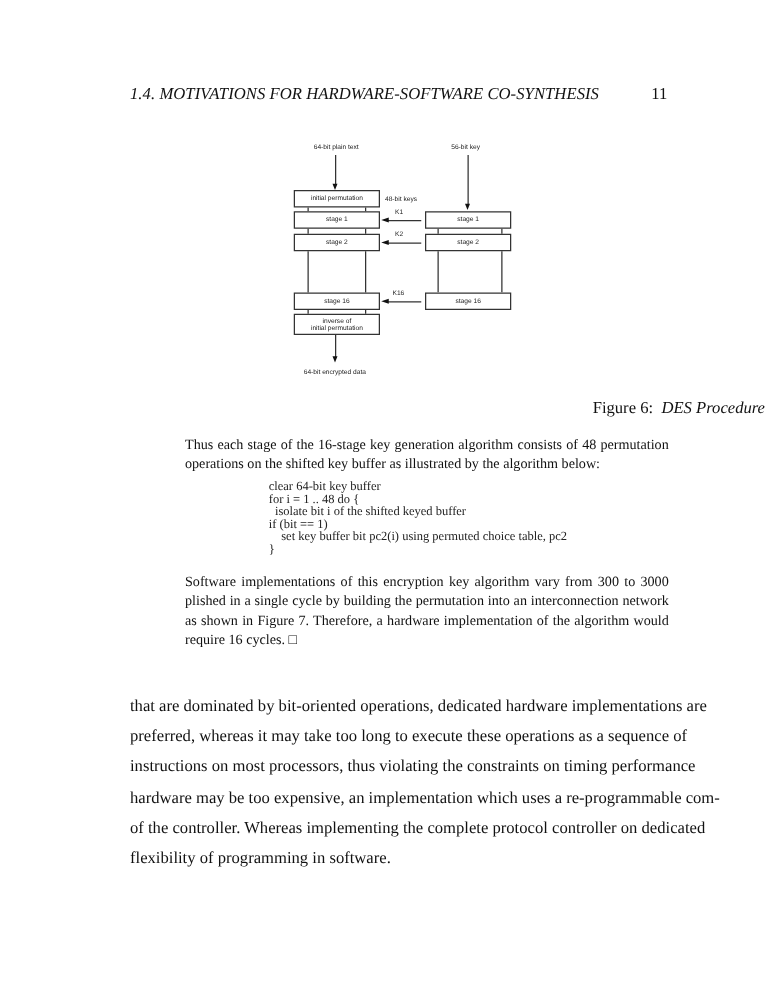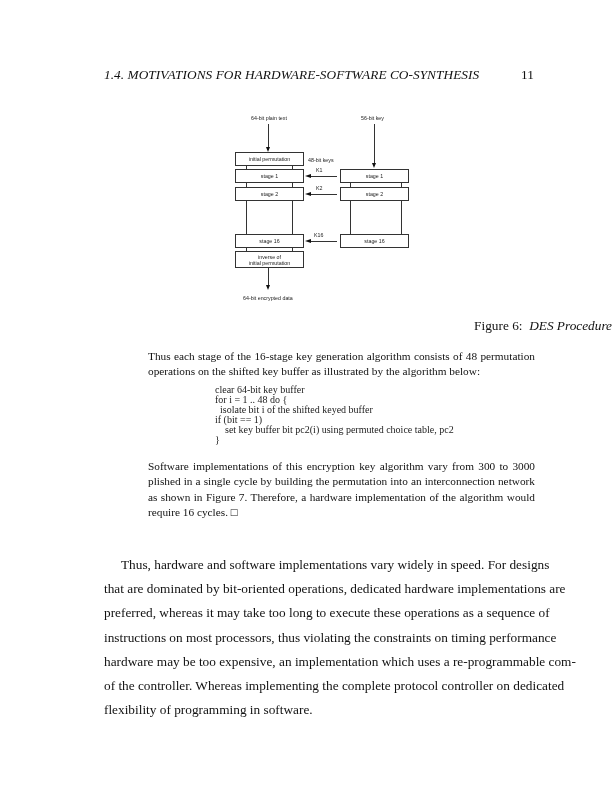--- a/index.html
+++ b/index.html
@@ -102,20 +102,19 @@
 <span>}</span></div>
 
 <div class="abs para-ind" style="top:459px;">
   <span class="ln">Software implementations of this encryption key algorithm vary from 300 to 3000</span>
   <span class="ln">plished in a single cycle by building the permutation into an interconnection network</span>
   <span class="ln">as shown in Figure 7. Therefore, a hardware implementation of the algorithm would</span>
   <span class="ln last">require 16 cycles. □</span>
 </div>
 
 <div class="abs para-main" style="top:553px;">
-  <span class="ln first">Thus, hardware and software implementations vary widely in speed. For designs</span>
   <span class="ln">that are dominated by bit-oriented operations, dedicated hardware implementations are</span>
   <span class="ln">preferred, whereas it may take too long to execute these operations as a sequence of</span>
   <span class="ln">instructions on most processors, thus violating the constraints on timing performance</span>
   <span class="ln">hardware may be too expensive, an implementation which uses a re-programmable com-</span>
   <span class="ln">of the controller. Whereas implementing the complete protocol controller on dedicated</span>
   <span class="ln last">flexibility of programming in software.</span>
 </div>
 
 </body></html>

